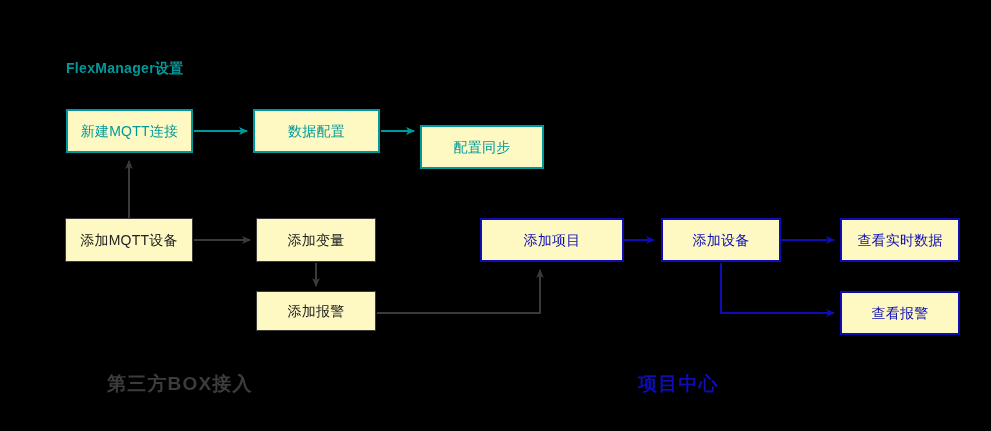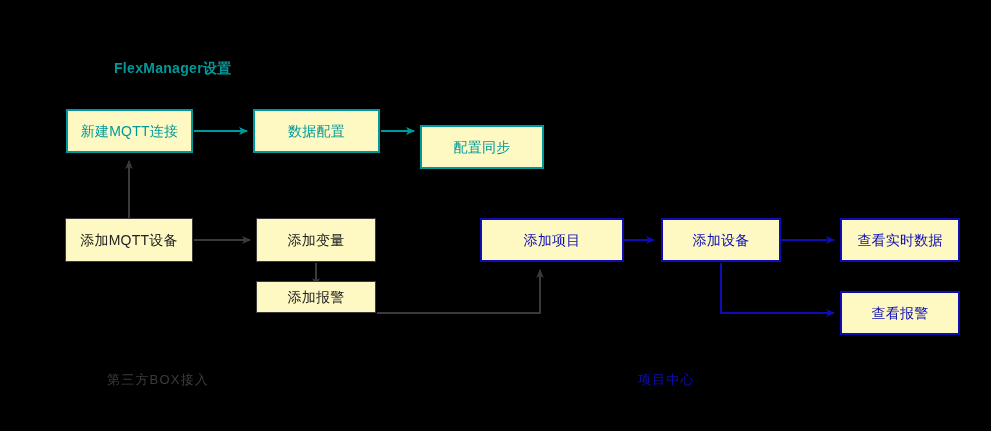--- a/index.html
+++ b/index.html
@@ -49,25 +49,25 @@
     border: 2px solid #0d0db3;
     color: #0d0db3;
   }
   .section-title {
     position: absolute;
     font-size: 14px;
     font-weight: bold;
     letter-spacing: 0.3px;
     white-space: nowrap;
   }
-  .section-title.teal { color: #00999b; margin-left: 48px; }
+  .section-title.teal { color: #00999b; }
   .group-label {
     position: absolute;
-    font-size: 13px;
-    font-weight: normal;
+    font-size: 19px;
+    font-weight: bold;
     letter-spacing: 1.2px;
     white-space: nowrap;
   }
   .group-label.gray { color: #3c3c3c; }
   .group-label.blue { color: #0d0db3; }
 </style>
 </head>
 <body>
 
 <div id="canvas">
@@ -109,21 +109,21 @@
   <div class="node teal" style="left:66px; top:109px; width:127px; height:44px;">新建MQTT连接</div>
 
   <div class="node teal" style="left:253px; top:109px; width:127px; height:44px;">数据配置</div>
 
   <div class="node teal" style="left:420px; top:125px; width:124px; height:44px;">配置同步</div>
 
   <div class="node gray" style="left:65px; top:218px; width:128px; height:44px;">添加MQTT设备</div>
 
   <div class="node gray" style="left:256px; top:218px; width:120px; height:44px;">添加变量</div>
 
-  <div class="node gray" style="left:256px; top:281px; width:120px; height:32px;">添加报警</div>
+  <div class="node gray" style="left:256px; top:291px; width:120px; height:40px;">添加报警</div>
 
   <div class="node blue" style="left:480px; top:218px; width:144px; height:44px;">添加项目</div>
 
   <div class="node blue" style="left:661px; top:218px; width:120px; height:44px;">添加设备</div>
 
   <div class="node blue" style="left:840px; top:218px; width:120px; height:44px;">查看实时数据</div>
 
   <div class="node blue" style="left:840px; top:291px; width:120px; height:44px;">查看报警</div>
 
   <div class="group-label gray" style="left:107px; top:371px;">第三方BOX接入</div>

